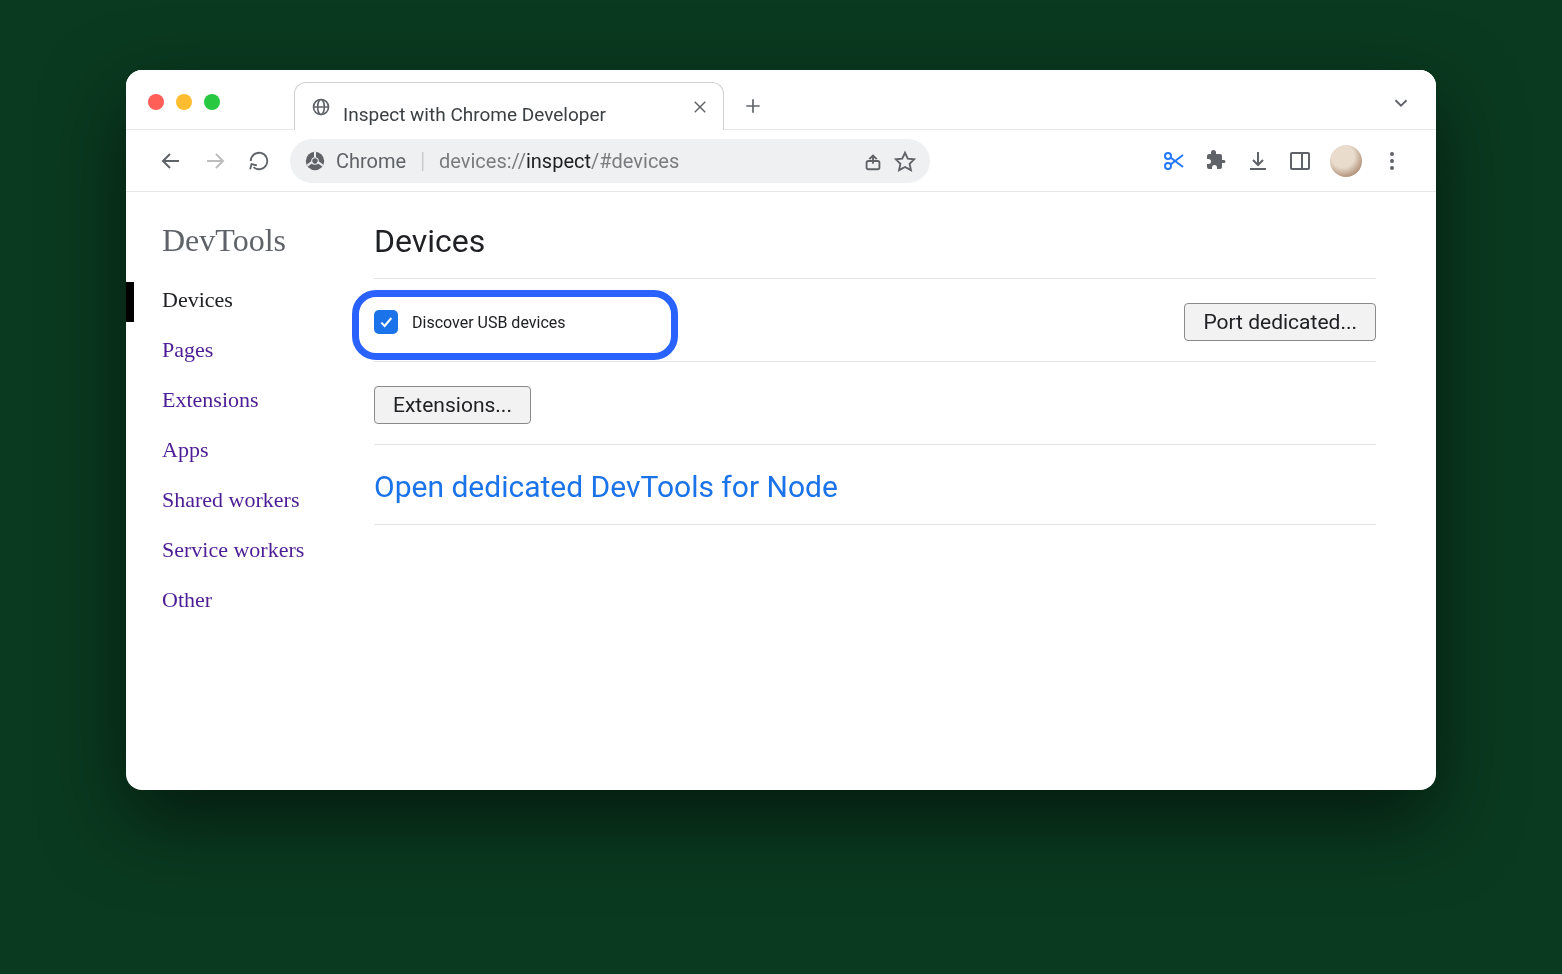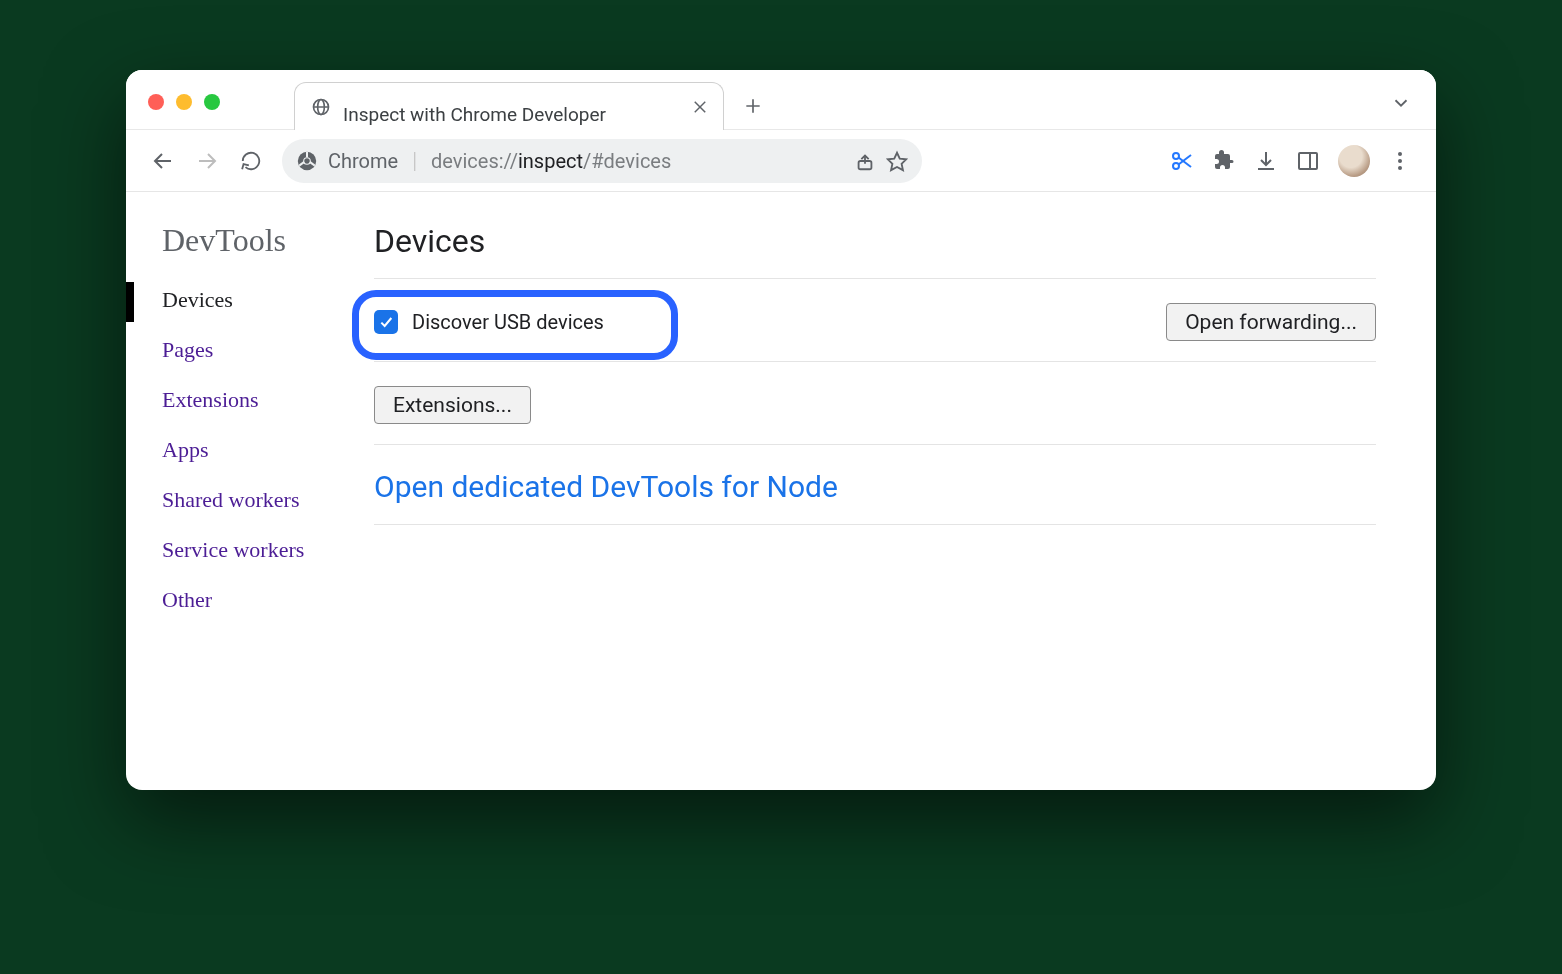--- a/index.html
+++ b/index.html
@@ -79,21 +79,21 @@
   }
   .tabstrip-right {
     position: absolute; right: 24px; top: 22px; color: #5f6368;
   }
   .chev { width: 22px; height: 22px; }
   
   .toolbar {
     height: 62px;
     display: flex;
     align-items: center;
-    padding: 0 18px;
+    padding: 0 26px;
     gap: 6px;
     border-bottom: 1px solid #e6e6e6;
     background: #fff;
   }
   .tbtn {
     width: 38px; height: 38px; display:flex; align-items:center; justify-content:center;
     color: #5f6368; border-radius: 50%;
   }
   .tbtn.disabled { color: #bdbdbd; }
   .omnibox {
@@ -168,21 +168,21 @@
   }
   .section {
     border-top: 1px solid #e4e4e4;
     padding: 24px 0 20px 0;
     display: flex;
     align-items: center;
     justify-content: space-between;
   }
   .section.first { border-top: 1px solid #e4e4e4; }
   .section.link-row { justify-content: flex-start; border-bottom: 1px solid #e4e4e4; }
-  .cb-row { display: flex; align-items: center; gap: 14px; font-size: 20px; color: #202124; position: relative;}
+  .cb-row { display: flex; align-items: center; gap: 14px; font-size: 16px; color: #202124; position: relative;}
   .highlight {
     position: absolute;
     left: -22px; top: -20px;
     width: 326px; height: 70px;
     border: 7px solid #2962ff;
     border-radius: 24px;
     pointer-events: none;
   }
   .checkbox {
     width: 24px; height: 24px; border-radius: 5px; background: #1a73e8; display:flex; align-items:center; justify-content:center; cursor:pointer;
@@ -358,21 +358,21 @@
       <div class="section first">
         <div class="cb-row">
           <div class="highlight"></div>
           <div class="checkbox">
             <svg viewBox="0 0 24 24">
                 <polyline points="5 13 10 18 20 6"></polyline>
               </svg>
           </div>
           <span>Discover USB devices</span>
         </div>
-        <button class="btn">Open forwarding...</button>
+        <button class="btn">Port dedicated...</button>
       </div>
 
       <div class="section">
         <button class="btn">Extensions...</button>
       </div>
 
       <div class="section link-row">
         <span class="link">Open dedicated DevTools for Node</span>
       </div>
     </main>

